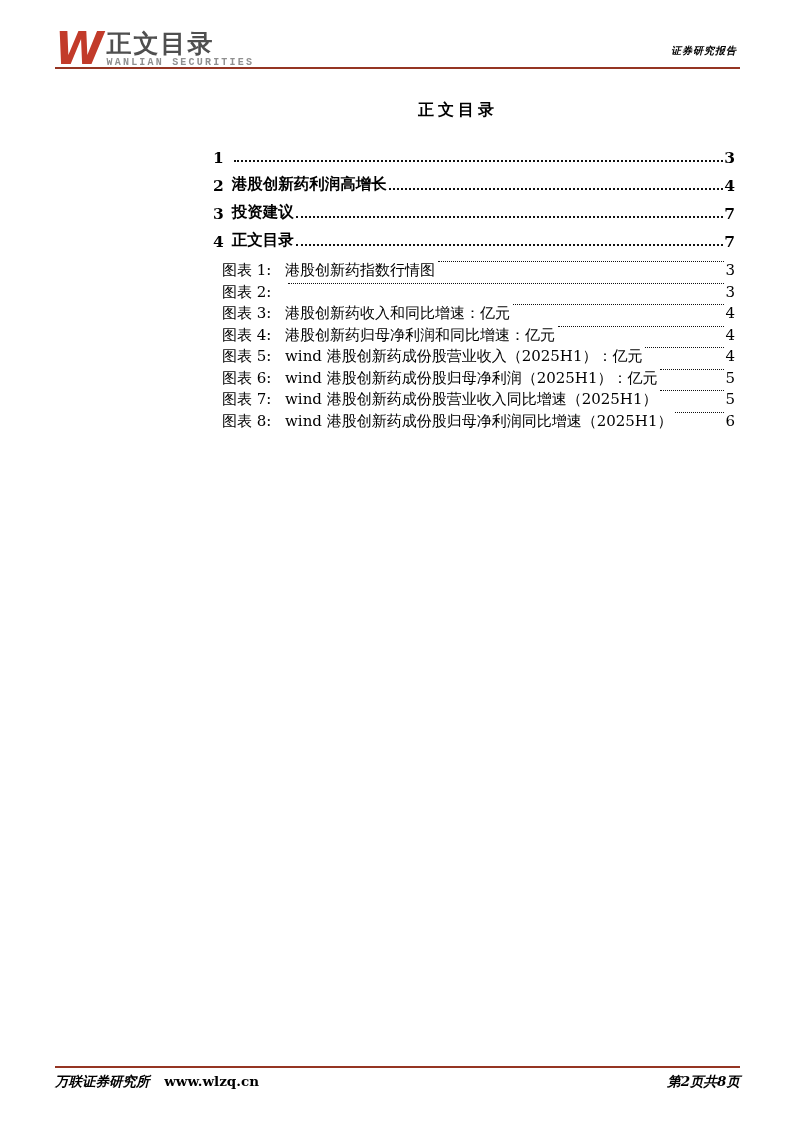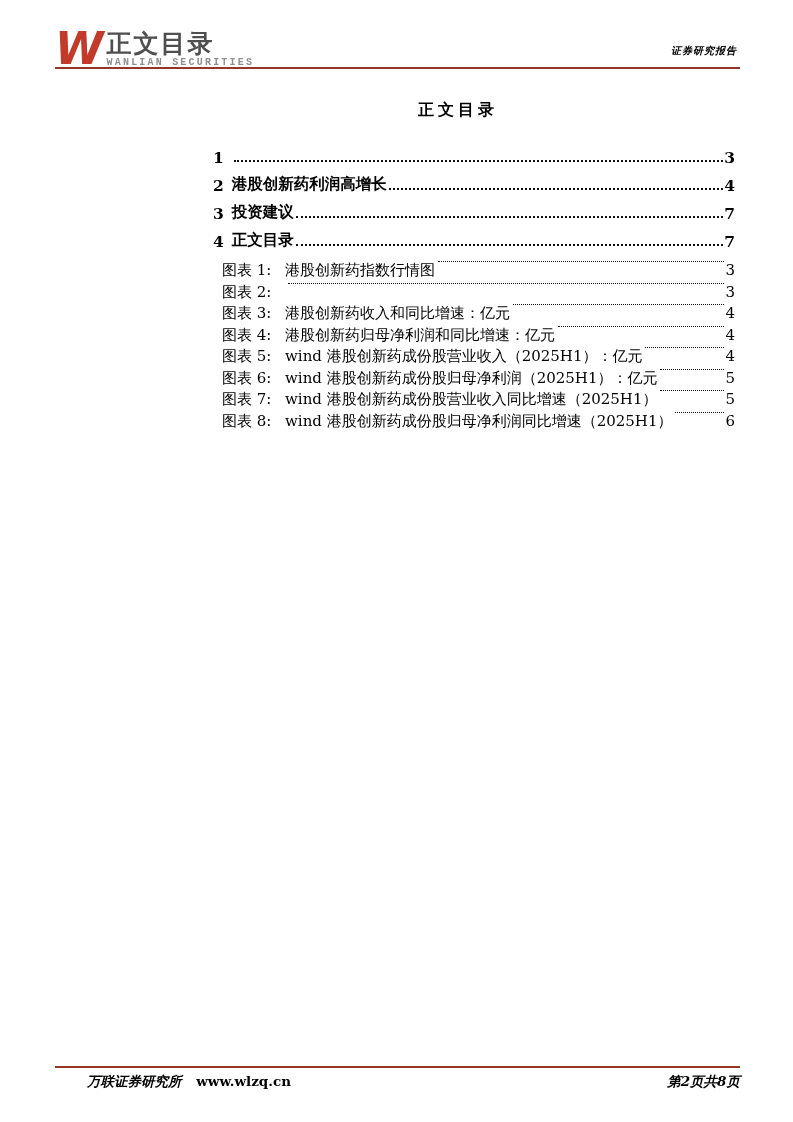--- a/index.html
+++ b/index.html
@@ -135,21 +135,21 @@
     position: absolute;
     left: 55px;
     top: 1073px;
     width: 685px;
     display: flex;
     justify-content: space-between;
     align-items: baseline;
     font-size: 13.5px;
     font-weight: bold;
   }
-  .footer-left { font-style: italic; margin-left: 32px; }
+  .footer-left { font-style: italic; }
   .footer-url { font-style: normal; margin-left: 10px; text-decoration: none; color: #000; }
   .footer-page { font-style: italic; margin-left: 12px; }
 </style>
 </head>
 <body>
 
 <div class="page">
 
   <div class="header-logo">
     <span class="logo-w">W</span>

